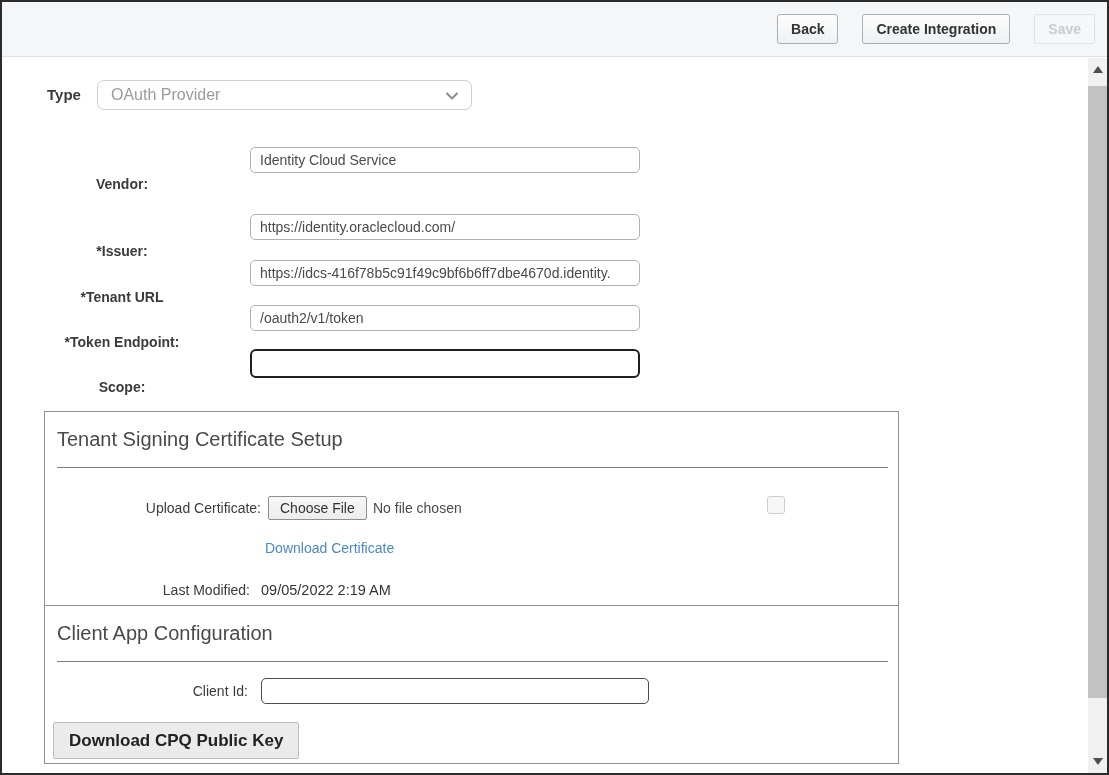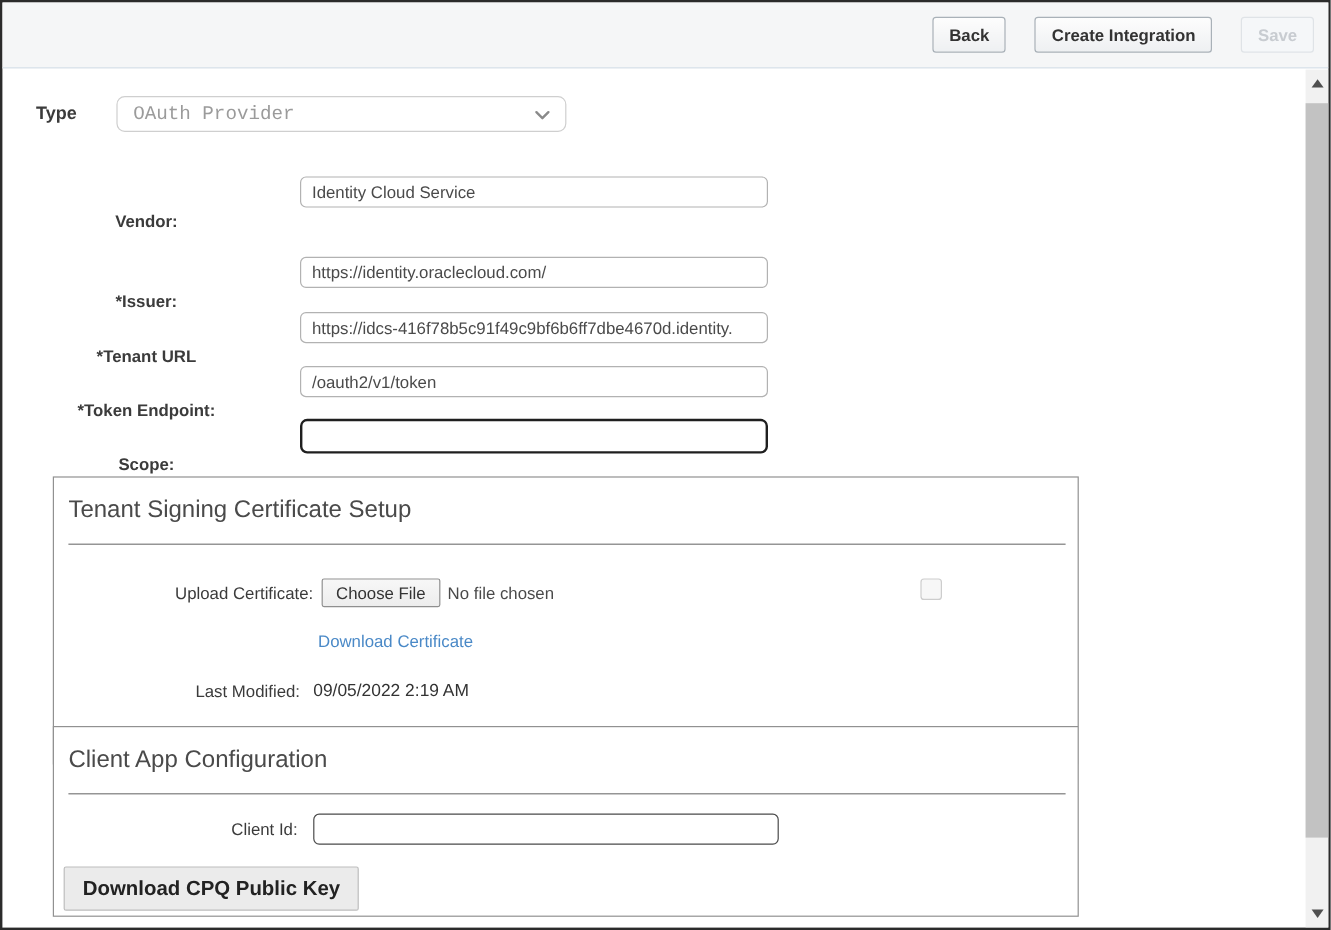--- a/index.html
+++ b/index.html
@@ -18,27 +18,27 @@
   .btn {
     font-family:"Liberation Sans", sans-serif; font-size:14px; font-weight:bold;
     color:#333333; background:linear-gradient(#fdfdfd,#eef0f2);
     border:1px solid #a9b1b8; border-radius:3px; padding:6px 13px; cursor:pointer;
   }
   .btn.disabled {
     background:#f5f7f9; border-color:#dfe3e7; color:#c8ccd1; cursor:default;
   }
   
   .type-label {
-    position:absolute; left:28px; top:78px; height:30px; line-height:30px;
+    position:absolute; left:45px; top:78px; height:30px; line-height:30px;
     font-size:15px; font-weight:bold; color:#3b3b3b;
   }
   .type-select {
     position:absolute; left:95px; top:78px; width:375px; height:30px;
     border:1px solid #cfcfcf; border-radius:7px; background:#fff;
-    box-sizing:border-box; cursor:pointer;font-family:Liberation Mono, monospace;
+    box-sizing:border-box; cursor:pointer;
   }
   .type-select .sel-text {
     position:absolute; left:13px; top:0; line-height:28px;
     font-size:16px; color:#9b9b9b; white-space:nowrap;
   }
   .type-select .chev { position:absolute; right:11px; top:7px; }
   
   .field-label {
     position:absolute; left:0; width:240px; text-align:center;
     height:26px; line-height:26px; font-size:14px; font-weight:bold; color:#3b3b3b;
@@ -158,21 +158,21 @@
 
   <div class="field-label" style="top:258px;">*Tenant URL</div>
   <input class="text-input" style="top: 258px;" type="text" value="https://idcs-416f78b5c91f49c9bf6b6ff7dbe4670d.identity.">
 
   <div class="field-label" style="top:303px;">*Token Endpoint:</div>
   <input class="text-input" style="top: 303px;" type="text" value="/oauth2/v1/token">
 
   <div class="field-label" style="top:348px;">Scope:</div>
   <input class="text-input focused" style="top: 347px;" type="text" value="">
 
-  <div class="section" style="top:395px; height:240px;">
+  <div class="section" style="top:409px; height:240px;">
     <div class="section-title">Tenant Signing Certificate Setup</div>
     <div class="section-hr"></div>
 
     <div class="sec-label" style="left:0; width:216px; top:84px; line-height:24px;">Upload Certificate:</div>
     <button class="choose-file-btn">Choose File</button>
     <div class="file-status">No file chosen</div>
 
     <div class="checkbox"></div>
 
     <a class="link">Download Certificate</a>

